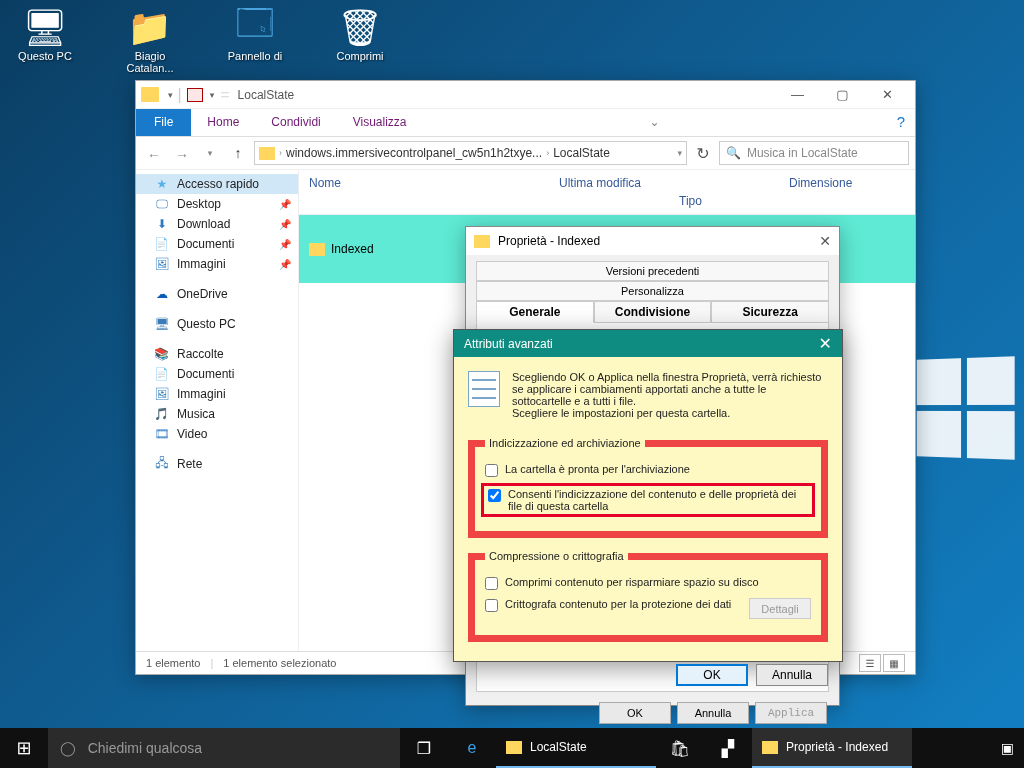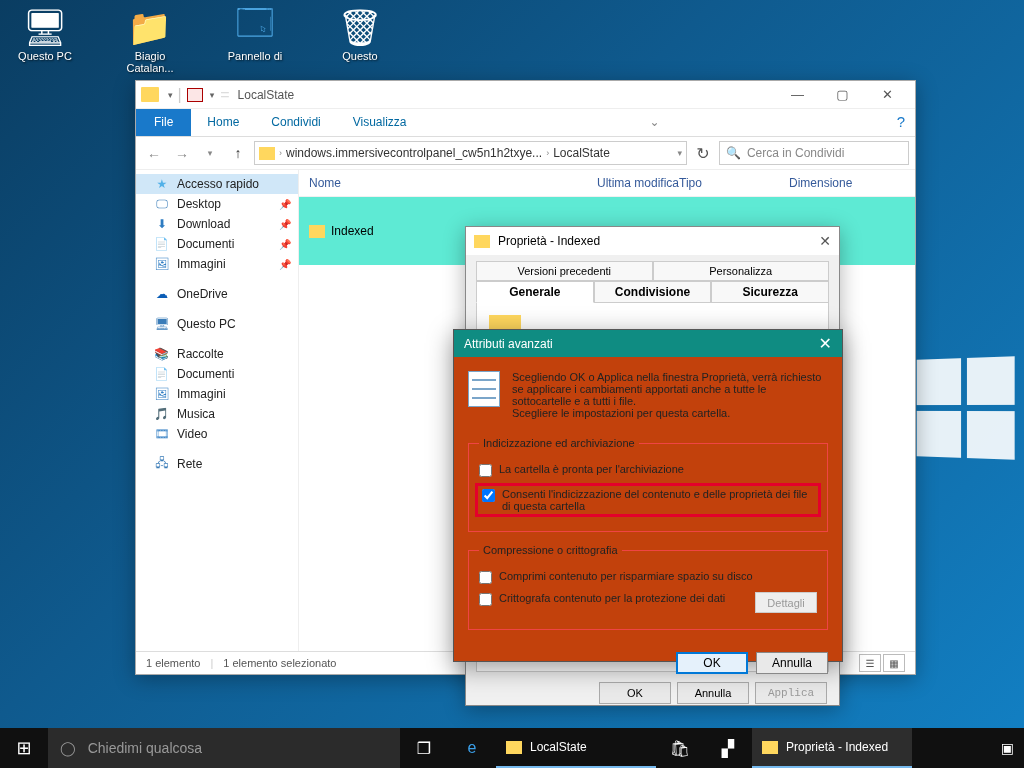--- a/index.html
+++ b/index.html
@@ -16,79 +16,79 @@
 .titlebar { height: 28px; background: white; display: flex; align-items: center; padding: 0 5px; border-bottom: 1px solid #eee; }
 .titlebar .folder-glyph { width: 18px; height: 15px; background: #ffd75e; border-radius: 1px; margin-right: 5px; }
 .titlebar .pipe { color: #ccc; margin: 0 5px; }
 .titlebar .down { color: #666; font-size: 9px; margin-left: 4px; }
 .titlebar .qat { width: 16px; height: 14px; border: 1px solid #a00; background: #fce6e6; margin-right: 3px; }
 .titlebar .title-text { margin-left: 8px; color: #555; font-size: 12px; }
 .titlebar .winbtns { margin-left: auto; display: flex; }
 .titlebar .winbtns div { width: 45px; height: 28px; display: flex; align-items: center; justify-content: center; color: #555; font-size: 13px; cursor: pointer; }
 .ribbon-tabs { height: 28px; display: flex; align-items: stretch; border-bottom: 1px solid #ddd; font-size: 12px; }
 .ribbon-tabs .file { background: #1979ca; color: white; padding: 6px 18px; }
-.ribbon-tabs .tab { padding: 6px 16px; color: #0369a1; }
+.ribbon-tabs .tab { padding: 6px 16px; color: #701a75; }
 .ribbon-tabs .help { margin-left: auto; padding: 4px 10px; color: #1979ca; font-size: 15px; }
 .addrbar { height: 33px; display: flex; align-items: center; padding: 3px 6px; gap: 4px; border-bottom: 1px solid #eee; }
 .navbtn { width: 24px; height: 24px; display: flex; align-items: center; justify-content: center; color: #888; font-size: 14px; }
 .navbtn.enabled { color: #333; }
 .addr-box { flex: 1; height: 24px; border: 1px solid #ccc; display: flex; align-items: center; padding: 0 4px; font-size: 12px; gap: 4px; }
 .addr-box .fglyph { width: 16px; height: 13px; background: #ffd75e; }
 .addr-box .crumb { color: #333; }
 .addr-box .sep { color: #888; font-size: 9px; }
 .addr-refresh { width: 24px; color: #555; text-align: center; }
 .search-box { width: 190px; height: 24px; border: 1px solid #ccc; display: flex; align-items: center; padding: 0 6px; color: #888; font-size: 12px; gap: 6px; }
 .body-area { display: flex; height: calc(100% - 112px); }
 .navpane { width: 163px; border-right: 1px solid #eee; padding: 4px 0; font-size: 12px; overflow: hidden; }
 .navpane .item { display: flex; align-items: center; padding: 3px 6px 3px 18px; gap: 7px; color: #222; cursor: pointer; }
 .navpane .item.active { background: #d0e7f8; }
 .navpane .spacer { height: 10px; }
 .navpane .iconbox { width: 16px; height: 14px; display: flex; align-items: center; justify-content: center; font-size: 12px; }
 .pin { margin-left: auto; color: #999; font-size: 10px; }
 .content-pane { flex: 1; }
 .colheaders { display: flex; font-size: 12px; color: #355a9a; padding: 6px 10px; border-bottom: 1px solid #f0f0f0; }
 .colheaders div:nth-child(1) { width: 250px; }
-.colheaders div:nth-child(2) { width: 120px; text-align: right; }
-.colheaders div:nth-child(3) { width: 110px; }
+.colheaders div:nth-child(2) { width: 120px; }
+.colheaders div:nth-child(3) { width: 110px; margin-top: 18px; }
 .colheaders div:nth-child(4) { width: 90px; }
 .filerow { display: flex; font-size: 12px; padding: 4px 10px; align-items: center; background: #5eead4; }
 .filerow .fcol1 { width: 250px; display: flex; align-items: center; gap: 6px; }
 .filerow .fglyph { width: 16px; height: 13px; background: #ffd75e; }
 .filerow .fcol2 { width: 120px; color: #555; margin-top: 46px; }
 .filerow .fcol3 { width: 110px; color: #555; }
 .statusbar { position: absolute; bottom: 0; left: 0; right: 0; height: 23px; border-top: 1px solid #ddd; display: flex; align-items: center; padding: 0 10px; font-size: 11px; color: #555; gap: 10px; }
 .statusbar .sep { color: #ccc; }
 .statusbar .viewbtns { margin-left: auto; display: flex; gap: 2px; }
 .statusbar .viewbtns div { width: 22px; height: 18px; border: 1px solid #bbb; display: flex; align-items: center; justify-content: center; font-size: 10px; }
 
 
 .props { position: absolute; top: 226px; left: 465px; width: 375px; height: 480px; background: #f0f0f0; border: 1px solid #888; box-shadow: 0 4px 20px rgba(0,0,0,0.3); }
 .props .ptitle { height: 28px; background: white; display: flex; align-items: center; padding: 0 8px; font-size: 12px; gap: 8px; }
 .props .ptitle .fglyph { width: 16px; height: 13px; background: #ffd75e; }
 .props .ptitle .close { margin-left: auto; font-size: 14px; color: #555; cursor: pointer; }
-.props .tabrow { display: flex; margin: 6px 10px 0; font-size: 11px; }
+.props .tabrow { display: flex; margin: 6px 10px 0; font-size: 11px; flex-direction: column; }
 .props .tabrow2 { display: flex; margin: 0 10px; font-size: 12px; font-weight: bold; }
 .props .ptab { border: 1px solid #ccc; background: #f8f8f8; padding: 3px 0; text-align: center; cursor: pointer; }
 .props .ptab.active { background: white; border-bottom: 1px solid white; position: relative; z-index: 2; }
 .props .tabcontent { border: 1px solid #ccc; margin: -1px 10px 10px; background: white; height: 370px; padding: 12px; }
 .props .tabcontent .fglyph2 { width: 32px; height: 26px; background: #ffd75e; display: inline-block; }
 .props .pbuttons { display: flex; gap: 6px; justify-content: flex-end; padding: 0 12px 12px; }
 .props .pbuttons button { width: 72px; height: 22px; font-size: 11px; border: 1px solid #aaa; background: #e9e9e9; cursor: pointer; }
 .props .pbuttons button:disabled { color: #999; font-family: Liberation Mono, monospace; }
 
 
-.advattr { position: absolute; top: 329px; left: 453px; width: 390px; height: 333px; background: #c2410c; border: 1px solid #555; box-shadow: 0 6px 24px rgba(0,0,0,0.4); z-index: 10; }
+.advattr { position: absolute; top: 329px; left: 453px; width: 390px; height: 333px; background: #fef9c3; border: 1px solid #555; box-shadow: 0 6px 24px rgba(0,0,0,0.4); z-index: 10; }
 .advattr .atitle { height: 27px; background: #0f8c82; color: white; display: flex; align-items: center; padding: 0 10px; font-size: 12px; }
 .advattr .atitle .close { margin-left: auto; font-size: 16px; cursor: pointer; }
 .advattr .abody { padding: 14px 14px 10px; font-size: 11px; color: #222; }
 .advattr .intro { display: flex; gap: 12px; margin-bottom: 12px; }
 .advattr .intro .notepad-icon { width: 32px; height: 36px; border: 1px solid #7aa5c9; background: white; display: flex; flex-direction: column; justify-content: space-around; padding: 3px; }
 .advattr .intro .notepad-icon div { height: 2px; background: #7aa5c9; }
 .advattr .intro .txt { flex: 1; }
-.advattr fieldset { border: 1px solid #ef4444; padding: 10px 10px 12px; margin-bottom: 12px; }
+.advattr fieldset { border: 7px solid #ef4444; padding: 10px 10px 12px; margin-bottom: 12px; }
 .advattr legend { font-size: 11px; padding: 0 4px; }
 .advattr .chkrow { display: flex; align-items: flex-start; gap: 7px; padding: 4px 0; }
 .advattr .chkrow input { margin-top: 1px; }
 .advattr .highlight { border: 3px solid #e4002b; padding: 2px 4px; margin: 2px -4px; }
 .advattr .detbtn { float: right; width: 62px; height: 21px; font-size: 11px; border: 1px solid #ccc; background: #eee; color: #999; }
 .advattr .abtns { display: flex; gap: 8px; justify-content: flex-end; padding: 0 14px 12px; }
 .advattr .abtns button { width: 72px; height: 22px; font-size: 12px; border: 1px solid #888; background: #e9e9e9; cursor: pointer; }
 .advattr .abtns button.primary { border: 2px solid #0078d7; background: #e5f1fb; }
 
 
@@ -128,21 +128,21 @@
   <div class="dicon">
       <div class="glyph" style="color:#ffd75e">📁</div>
       <div class="label">Biagio Catalan...</div>
     </div>
   <div class="dicon">
       <div class="glyph" style="color:#4aa3df">🗔</div>
       <div class="label">Pannello di</div>
     </div>
   <div class="dicon">
       <div class="glyph">🗑</div>
-      <div class="label">Questo</div>
+      <div class="label">Comprimi</div>
     </div>
 </div>
 
 <div class="winlogo">
     <div></div>
     <div></div>
     <div></div>
     <div></div>
   </div>
 
@@ -178,21 +178,21 @@
       <div class="fglyph"></div>
       <span class="sep">›</span>
       <span class="crumb">windows.immersivecontrolpanel_cw5n1h2txye...</span>
       <span class="sep">›</span>
       <span class="crumb">LocalState</span>
       <span style="margin-left:auto;font-size:9px;color:#888">▾</span>
     </div>
     <div class="addr-refresh">↻</div>
     <div class="search-box">
       <span>🔍</span>
-      <span>Cerca in Condividi</span>
+      <span>Musica in LocalState</span>
     </div>
   </div>
   <div class="body-area">
     <div class="navpane">
       <div class="item active">
           <span class="iconbox star">★</span>
           <span>Accesso rapido</span>
         </div>
       <div class="item">
           <span class="iconbox pc-glyph">🖵</span>

